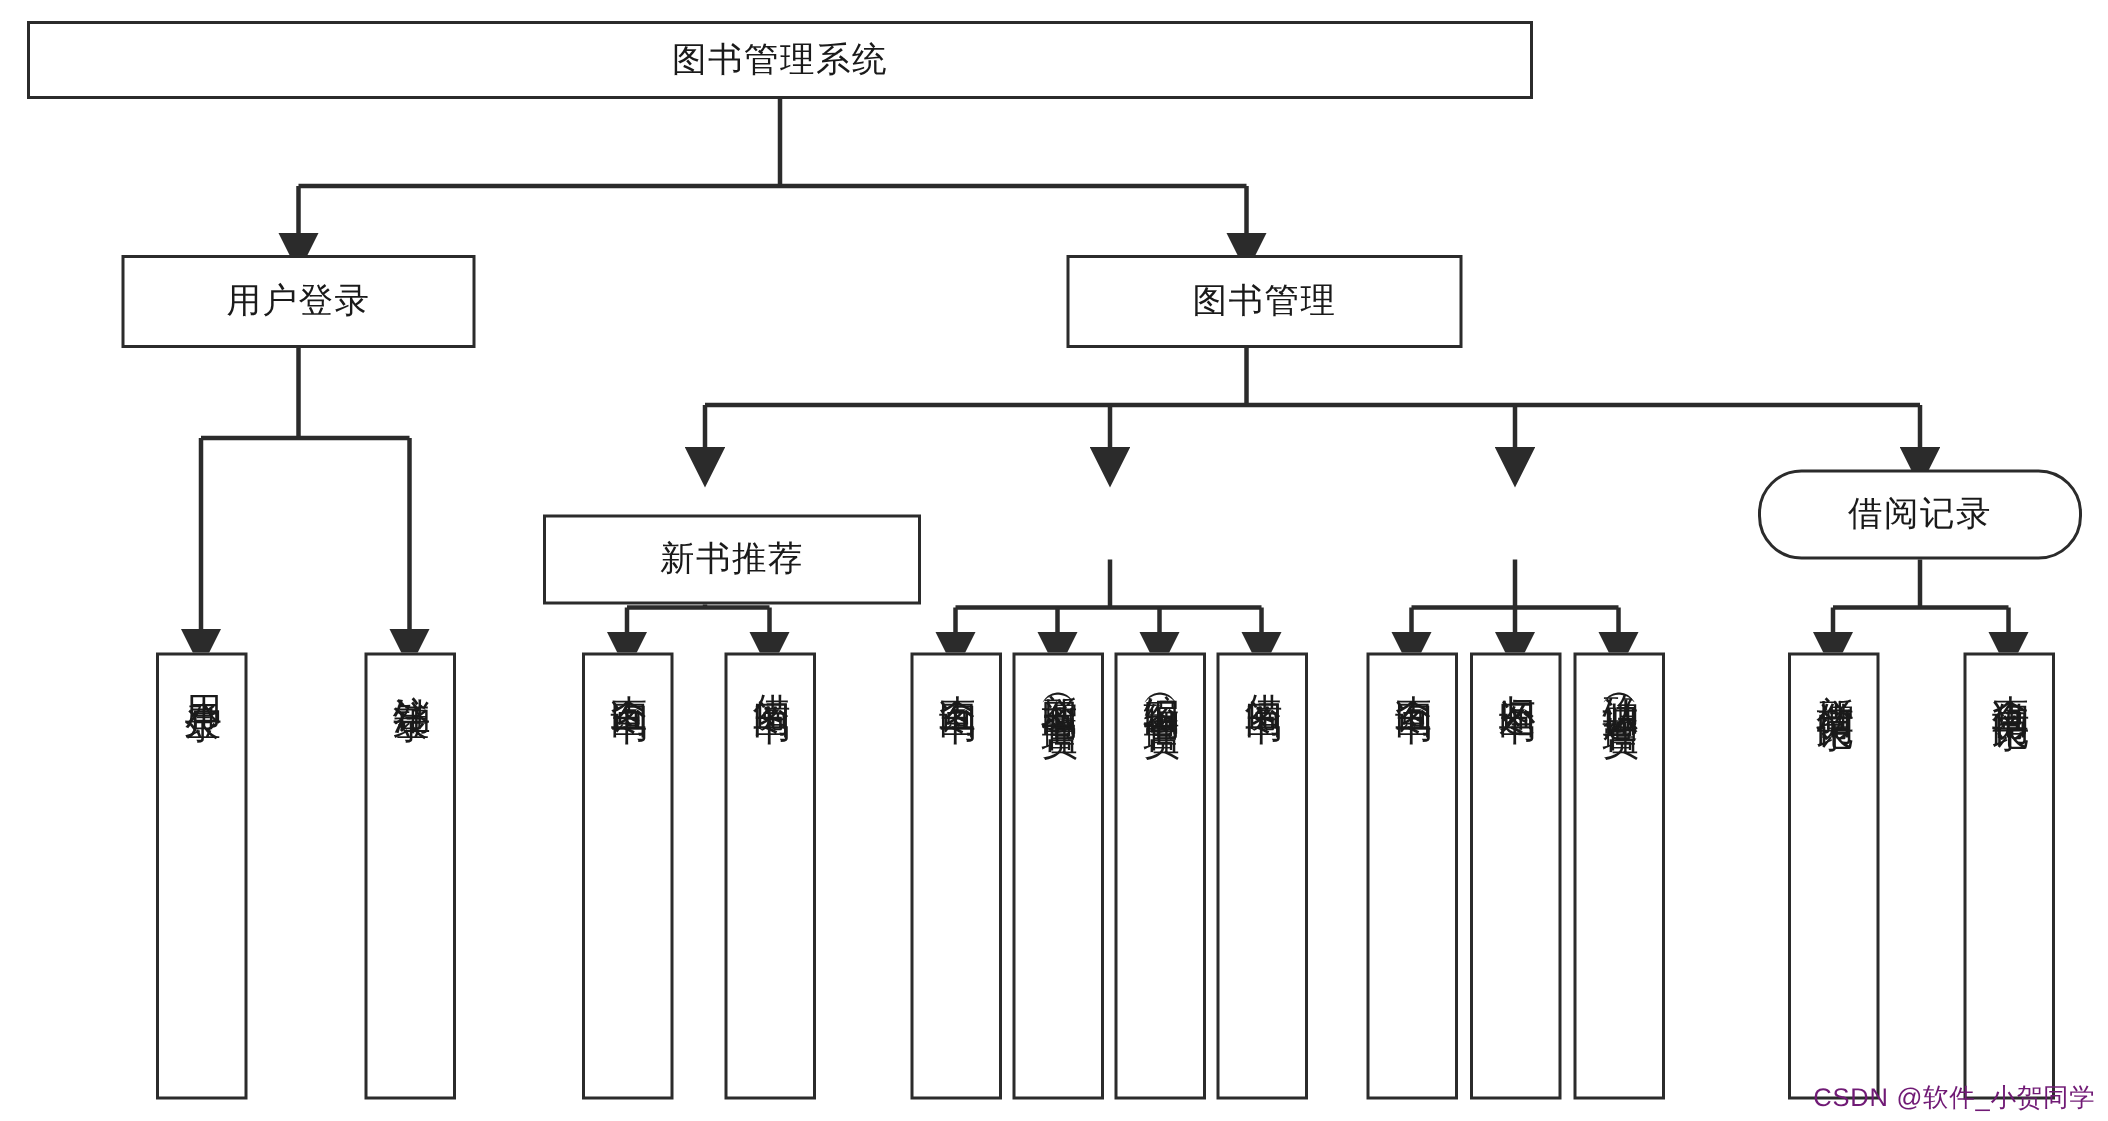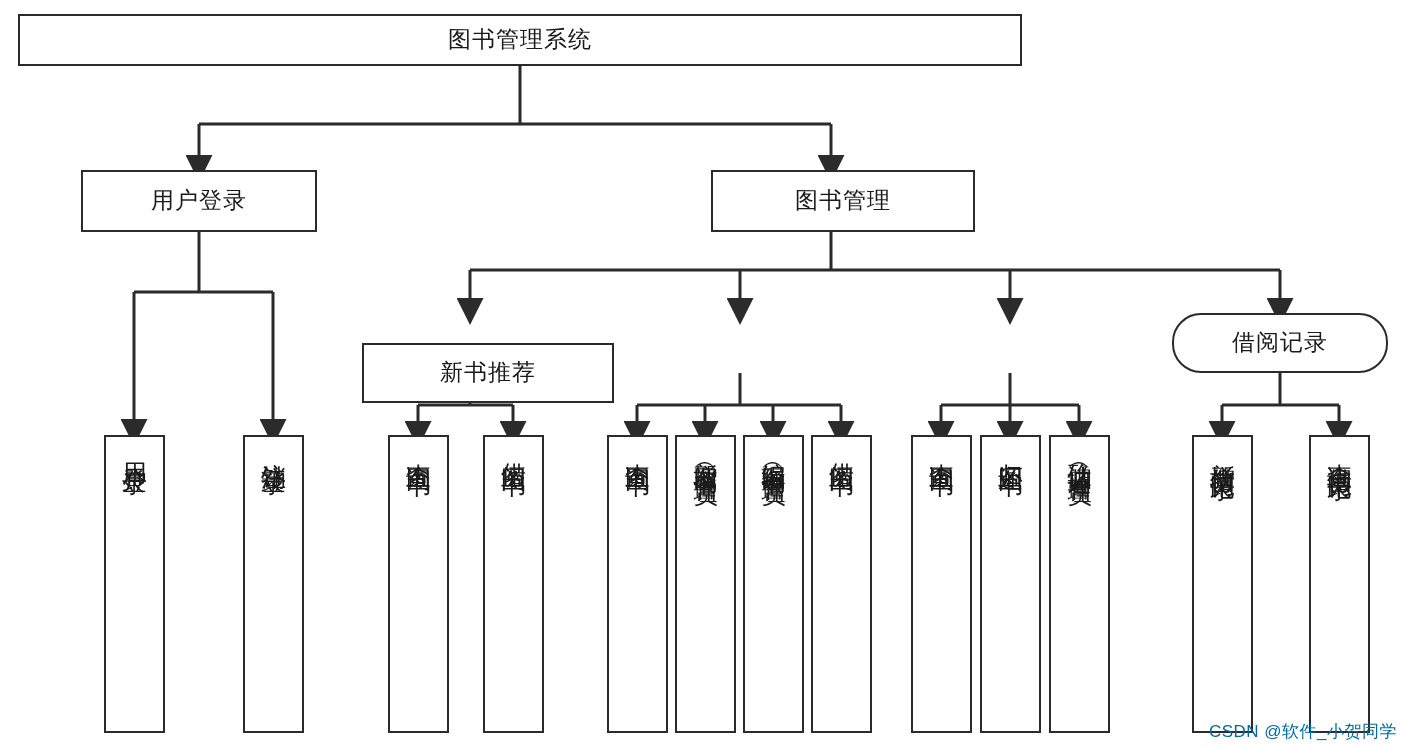--- a/index.html
+++ b/index.html
@@ -51,21 +51,21 @@
     white-space:normal;
   }
   .node.v.tall .label{font-size:24px;}
 
   
   #watermark{
     position:absolute;
     right:8px;
     bottom:4px;
     font-size:17px;
-    color:#0369a1;
+    color:#701a75;
     letter-spacing:0.5px;
     white-space:nowrap;
     pointer-events:none;
   }
 </style>
 </head>
 <body>
 
 <div id="diagram">
 

